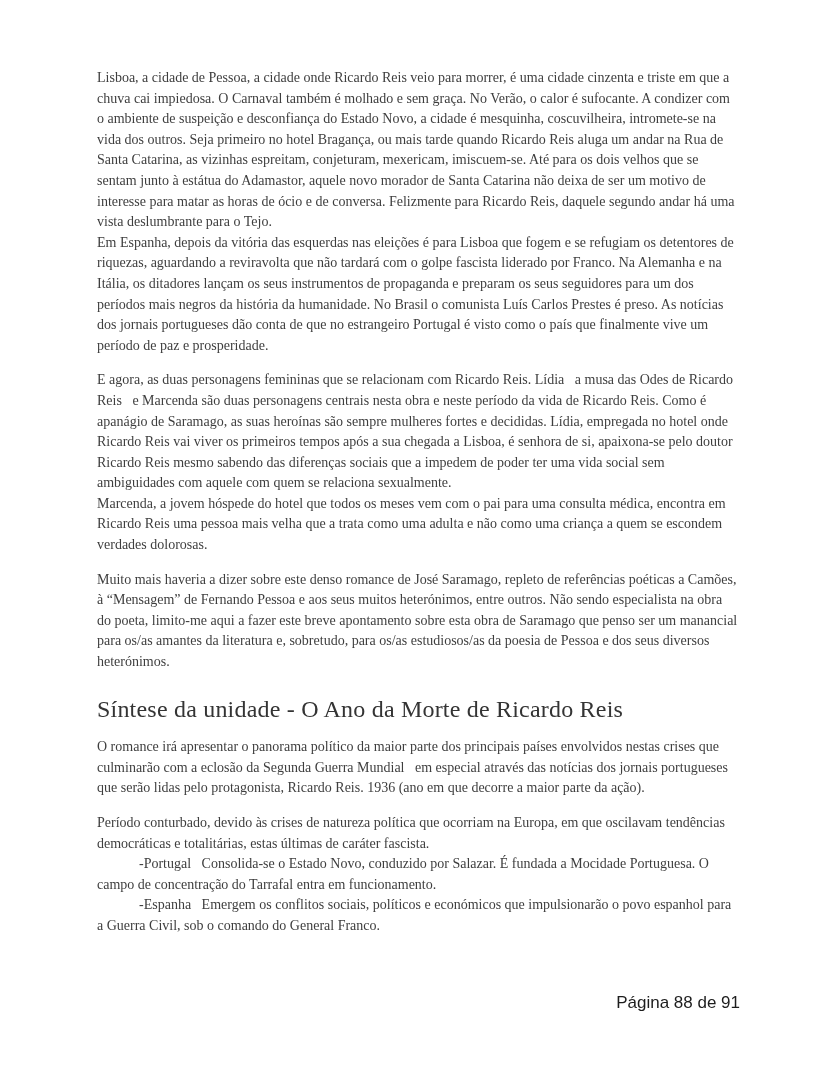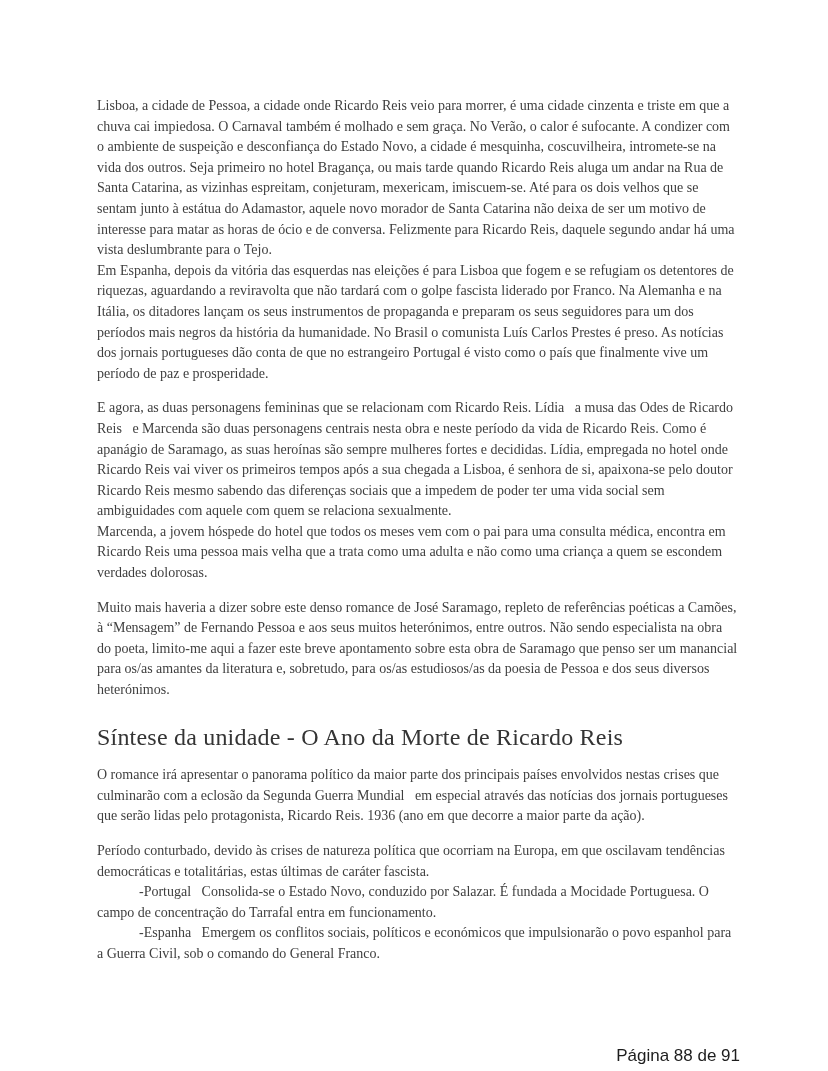--- a/index.html
+++ b/index.html
@@ -11,21 +11,21 @@
     position: relative;
     width: 828px;
     height: 1071px;
     background: #ffffff;
     overflow: hidden;
     font-family: "Liberation Serif", "DejaVu Serif", serif;
   }
   .content {
     position: absolute;
     left: 97px;
-    top: 96px;
+    top: 68px;
     width: 641px;
     color: #3e3e3e;
     font-size: 14px;
     line-height: 20.6px;
     text-rendering: optimizeLegibility;
   }
   .para {
     margin: 0 0 14px 0;
     white-space: pre-wrap;
     tab-size: 12;
@@ -34,21 +34,21 @@
   .heading {
     font-size: 24px;
     font-weight: normal;
     color: #343434;
     letter-spacing: 0.2px;
     margin: 26px 0 18px 0;
     white-space: pre-wrap;
   }
   .footer {
     position: absolute;
-    top: 1046px;
+    top: 993px;
     right: 88px;
     font-family: "Liberation Sans", "DejaVu Sans", sans-serif;
     font-size: 17px;
     color: #1d1d1d;
   }
 </style>
 </head>
 <body>
 
 <div class="page">

